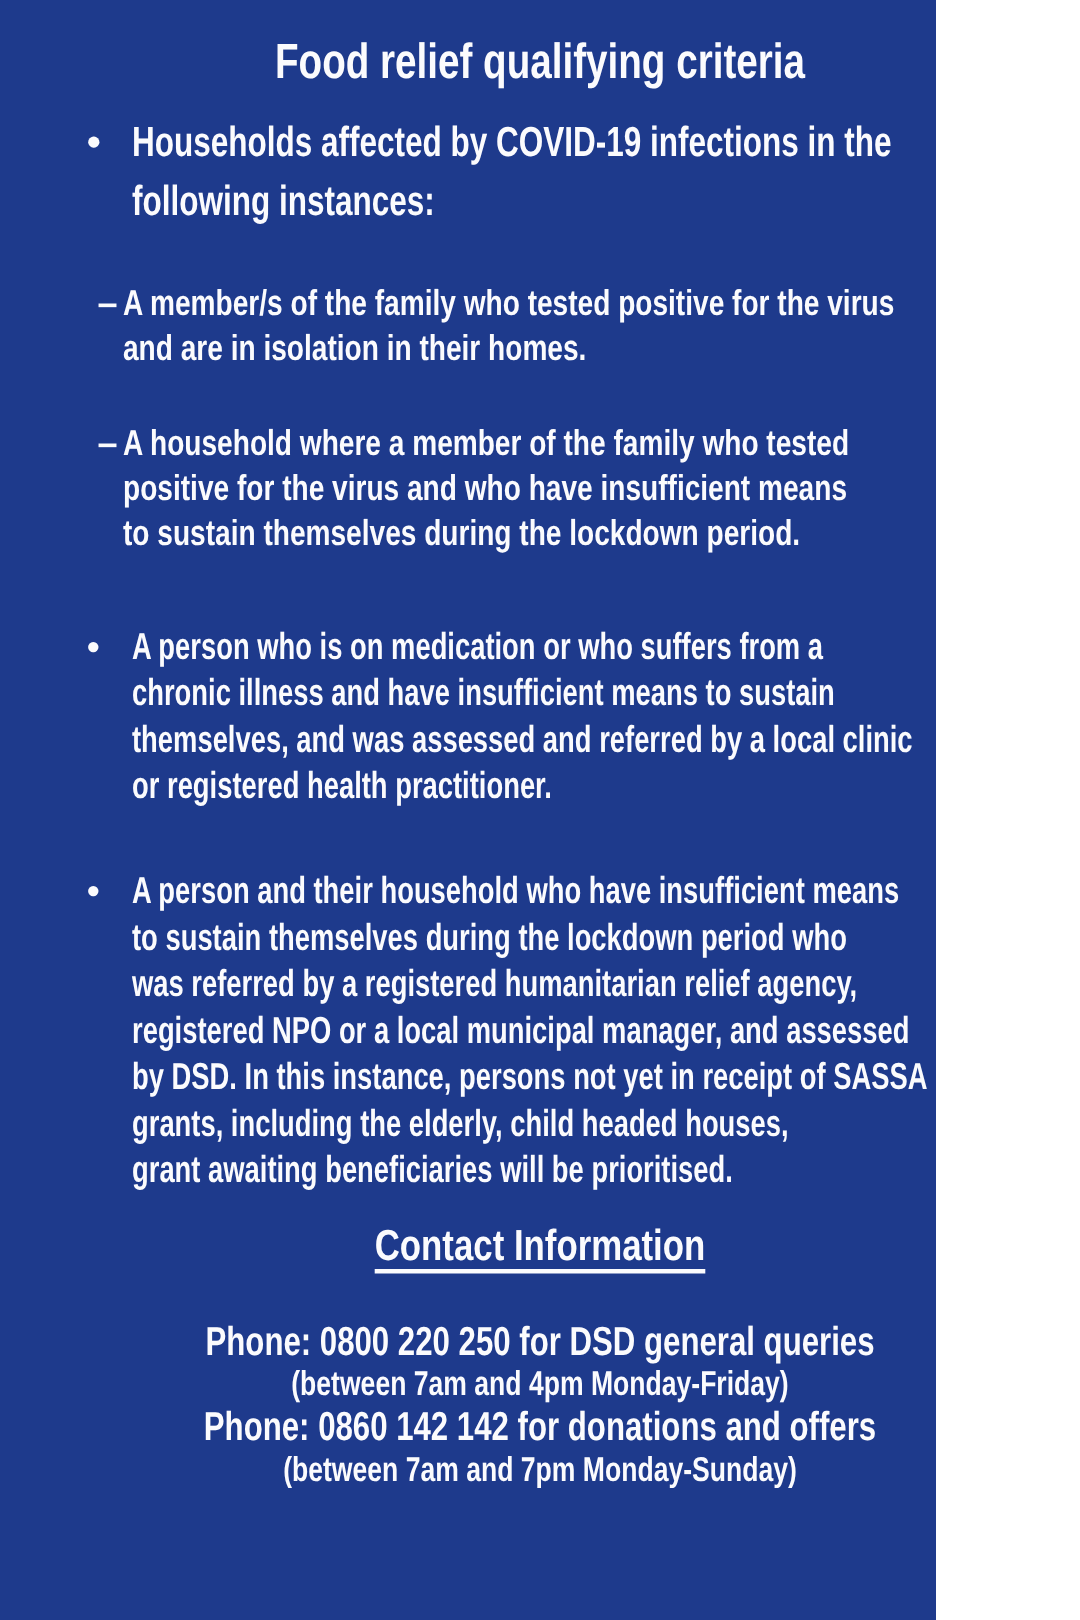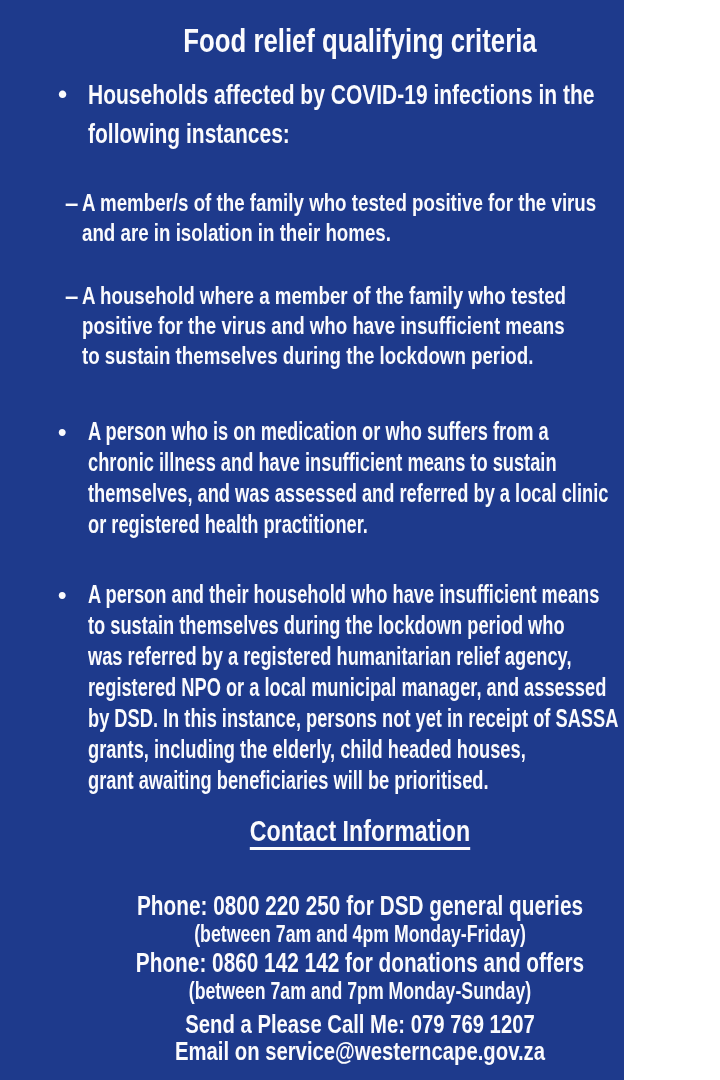--- a/index.html
+++ b/index.html
@@ -58,21 +58,21 @@
     position: absolute; top: 815px; left: 0; width: 720px;
     text-align: center; font-size: 29px; line-height: 33px;
     transform: scaleX(0.80); transform-origin: 50% 0; white-space: nowrap;
   }
   .contact-h span {
     text-decoration: underline;
     text-decoration-thickness: 3px;
     text-underline-offset: 6px;
   }
   .contact {
-    position: absolute; top: 879px; left: 0; width: 720px; text-align: center; margin-top: 12px;
+    position: absolute; top: 879px; left: 0; width: 720px; text-align: center;
   }
   .cline { transform: scaleX(0.77); transform-origin: 50% 0; white-space: nowrap; }
   .cline.lg { font-size: 27px; line-height: 30px; }
   .cline.sm { font-size: 23px; line-height: 27px; }
 
   .footer {
     position: absolute; top: 1011px; left: 0; width: 720px; text-align: center;
   }
   .footer .cline { font-size: 26px; line-height: 27px; transform: scaleX(0.78); }
 </style>
@@ -145,18 +145,14 @@
     <span>Contact Information</span>
   </div>
 
   <div class="contact">
     <div class="cline lg">Phone: 0800 220 250 for DSD general queries</div>
     <div class="cline sm">(between 7am and 4pm Monday-Friday)</div>
     <div class="cline lg">Phone: 0860 142 142 for donations and offers</div>
     <div class="cline sm">(between 7am and 7pm Monday-Sunday)</div>
   </div>
 
-  <div class="footer">
-    <div class="cline">Send a Please Call Me: 079 769 1207</div>
-    <div class="cline">Email on service@westerncape.gov.za</div>
-  </div>
 
 </div>
 
 </body></html>

